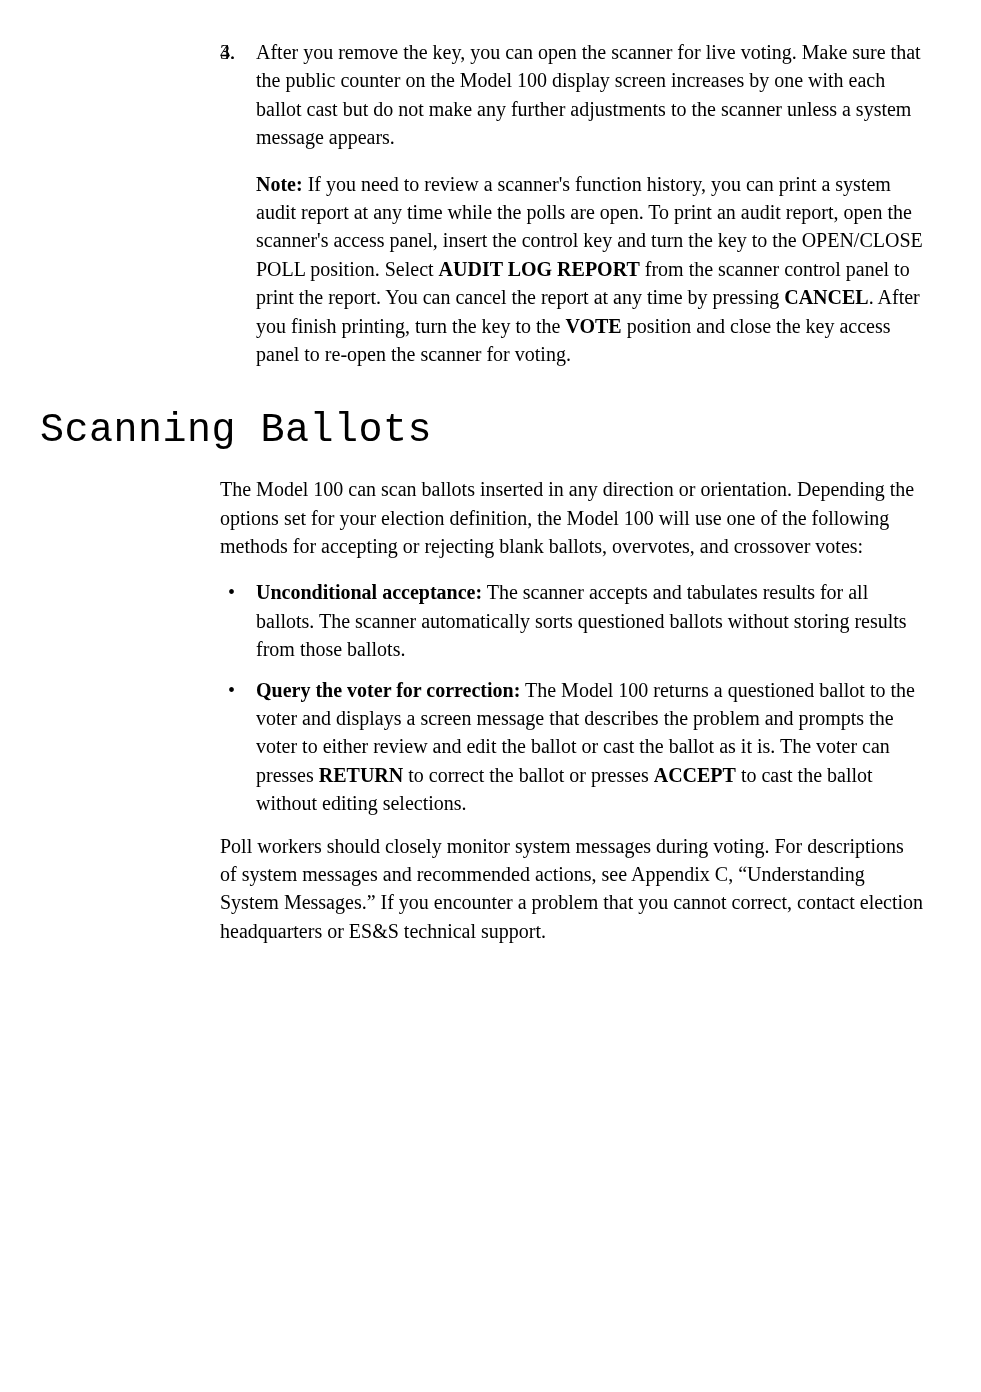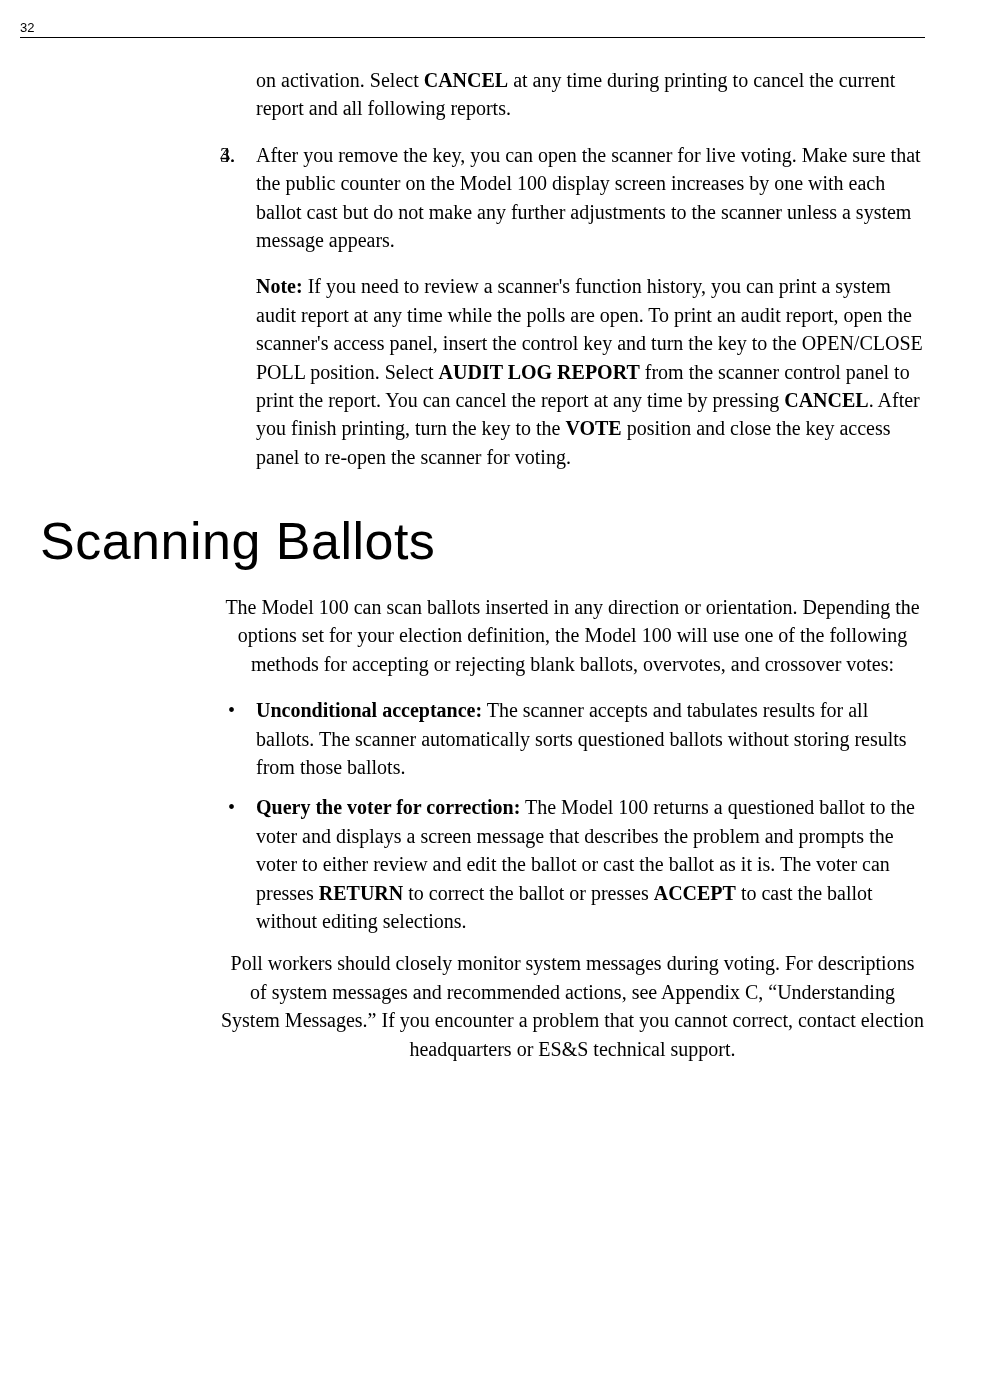--- a/index.html
+++ b/index.html
@@ -48,31 +48,30 @@
     left: 0;
     top: 0;
   }
   .note-para {
     font-size: 20px;
     line-height: 1.42;
     margin: 0 0 40px 0;
     padding-left: 36px;
   }
   h1.section {
-    font-family: Liberation Sans, sans-serif;
+    font-family: Liberation Mono, monospace;
     font-weight: normal;
-    font-size: 52px;
+    font-size: 40px;
     letter-spacing: 0.5px;
     margin: 38px 0 22px -180px;
   }
   .body-para {
     font-size: 20px;
     line-height: 1.42;
     margin: 12px 0 18px 0;
-    text-align: center;
   }
   ul.bullets {
     list-style: none;
     padding: 0;
     margin: 0 0 14px 0;
   }
   ul.bullets li {
     font-size: 20px;
     line-height: 1.42;
     margin: 0 0 12px 0;
@@ -86,27 +85,23 @@
     top: 0;
     font-size: 20px;
   }
   .b { font-weight: bold; }
 </style>
 </head>
 <body>
 
 <div class="page">
 
-  <div class="page-num">32</div>
 
   <div class="content">
 
-    <p class="cont-para">
-      <span>on activation. Select </span><span class="b">CANCEL</span><span> at any time during printing to cancel the current report and all following reports.</span>
-    </p>
 
     <ol class="steps">
       <li>
         <span class="num">3.</span>
       </li>
       <li>
         <span class="num">4.</span>
         <span>After you remove the key, you can open the scanner for live voting. Make sure that the public counter on the Model 100 display screen increases by one with each ballot cast but do not make any further adjustments to the scanner unless a system message appears.</span>
       </li>
     </ol>

